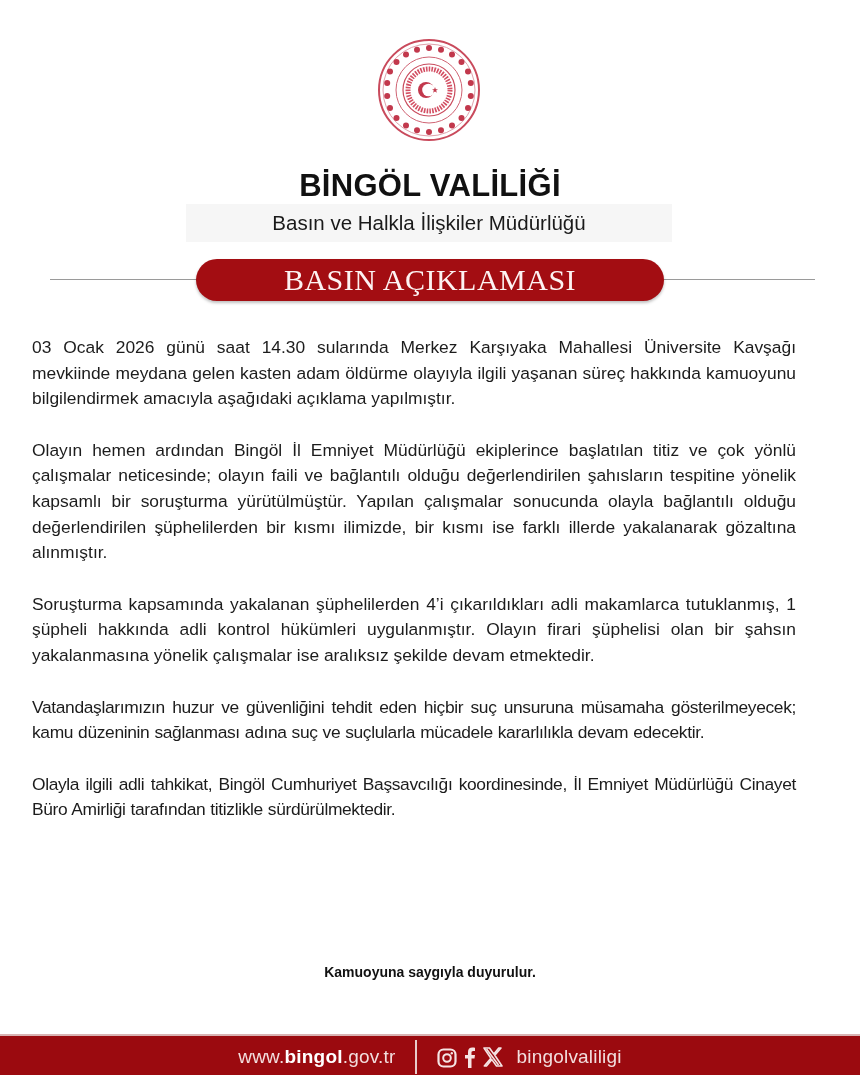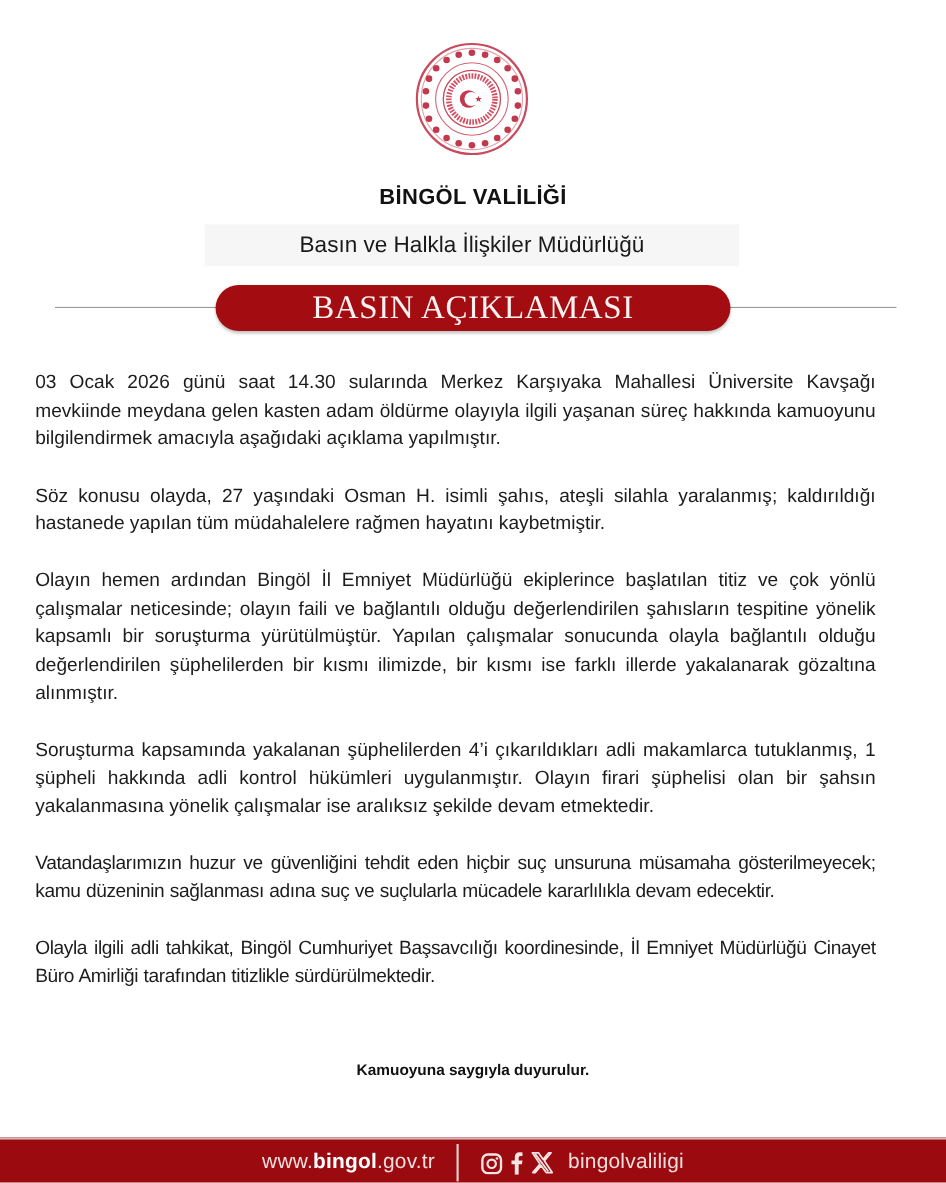--- a/index.html
+++ b/index.html
@@ -4,21 +4,21 @@
   <style>
     html, body { margin: 0; padding: 0; }
     body {
       width: 860px; height: 1075px; position: relative; overflow: hidden;
       background: #ffffff; color: #1a1a1a;
       font-family: "Liberation Sans", "DejaVu Sans", sans-serif;
     }
     .seal { position: absolute; left: 377px; top: 38px; width: 104px; height: 104px; }
     .org-title {
       position: absolute; left: 0; width: 860px; top: 168px; text-align: center;
-      font-weight: bold; font-size: 20px; color: #111; letter-spacing: 0.3px;
+      font-weight: bold; font-size: 31px; color: #111; letter-spacing: 0.3px;
     }
     .org-sub-wrap {
       position: absolute; left: 186px; width: 486px; top: 204px; height: 38px;
       background: #f6f6f6; text-align: center;
     }
     .org-sub {
       display: block; line-height: 38px; font-size: 20.5px; color: #1a1a1a;
     }
     .rule { position: absolute; top: 279px; height: 1px; background: #9a9a9a; }
     .rule.left { left: 50px; width: 150px; }
@@ -108,21 +108,20 @@
 
 <div class="rule left"></div>
 <div class="rule right"></div>
 
 <div class="banner">
   <span class="banner-text">BASIN AÇIKLAMASI</span>
 </div>
 
 <div class="body-text">
   <p class="para">03 Ocak 2026 günü saat 14.30 sularında Merkez Karşıyaka Mahallesi Üniversite Kavşağı mevkiinde meydana gelen kasten adam öldürme olayıyla ilgili yaşanan süreç hakkında kamuoyunu bilgilendirmek amacıyla aşağıdaki açıklama yapılmıştır.</p>
-  <p class="para">Söz konusu olayda, 27 yaşındaki Osman H. isimli şahıs, ateşli silahla yaralanmış; kaldırıldığı hastanede yapılan tüm müdahalelere rağmen hayatını kaybetmiştir.</p>
   <p class="para">Olayın hemen ardından Bingöl İl Emniyet Müdürlüğü ekiplerince başlatılan titiz ve çok yönlü çalışmalar neticesinde; olayın faili ve bağlantılı olduğu değerlendirilen şahısların tespitine yönelik kapsamlı bir soruşturma yürütülmüştür. Yapılan çalışmalar sonucunda olayla bağlantılı olduğu değerlendirilen şüphelilerden bir kısmı ilimizde, bir kısmı ise farklı illerde yakalanarak gözaltına alınmıştır.</p>
   <p class="para">Soruşturma kapsamında yakalanan şüphelilerden 4’i çıkarıldıkları adli makamlarca tutuklanmış, 1 şüpheli hakkında adli kontrol hükümleri uygulanmıştır. Olayın firari şüphelisi olan bir şahsın yakalanmasına yönelik çalışmalar ise aralıksız şekilde devam etmektedir.</p>
   <p class="para condensed">Vatandaşlarımızın huzur ve güvenliğini tehdit eden hiçbir suç unsuruna müsamaha gösterilmeyecek; kamu düzeninin sağlanması adına suç ve suçlularla mücadele kararlılıkla devam edecektir.</p>
   <p class="para condensed">Olayla ilgili adli tahkikat, Bingöl Cumhuriyet Başsavcılığı koordinesinde, İl Emniyet Müdürlüğü Cinayet Büro Amirliği tarafından titizlikle sürdürülmektedir.</p>
 </div>
 
 <div class="closing">Kamuoyuna saygıyla duyurulur.</div>
 
 <div class="footer">
   <div class="footer-inner">

